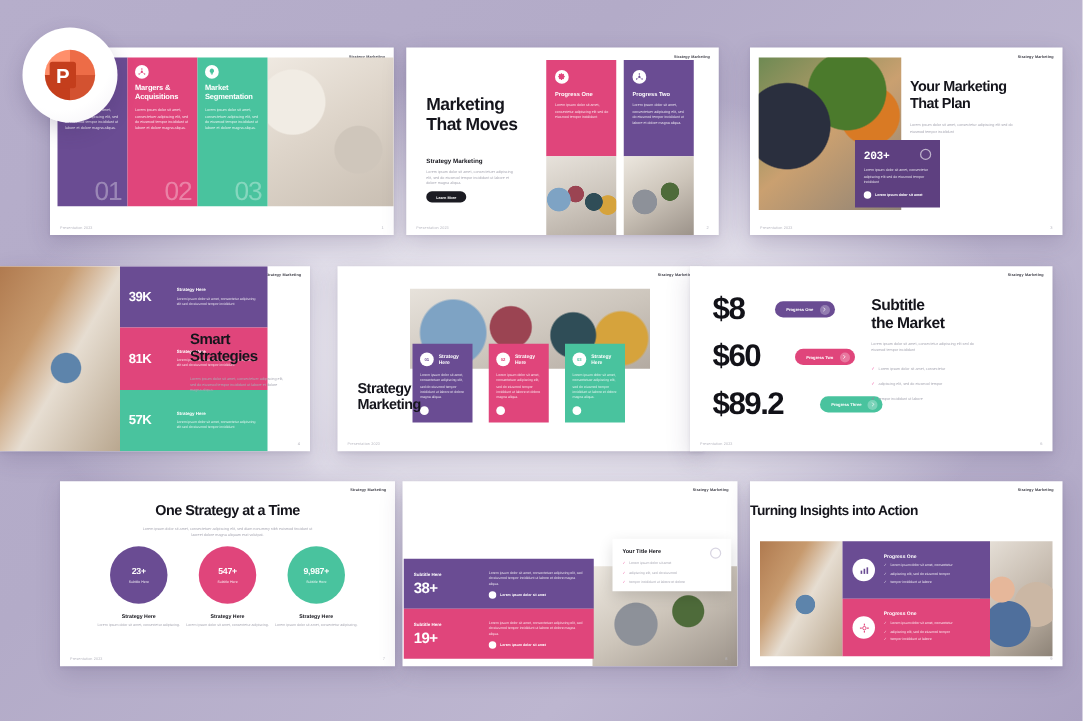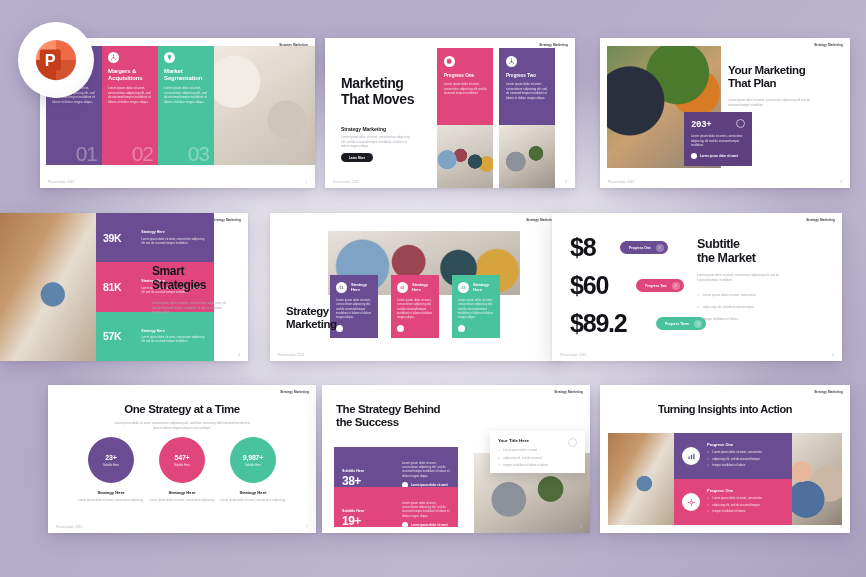--- a/index.html
+++ b/index.html
@@ -135,39 +135,39 @@
   #s7 .col { position:absolute; top:52px; width:74px; text-align:center;}
   #s7 .ball { width:46px; height:46px; border-radius:50%; margin:0 auto 7px; display:flex; flex-direction:column; align-items:center; justify-content:center; color:#fff;}
   #s7 .ball b { font-size:7.0px; font-weight:700; letter-spacing:-.2px;}
   #s7 .ball i { font-size:2.8px; font-style:normal; color:rgba(255,255,255,.85); margin-top:2px;}
   #s7 .col h5 { font-size:4.2px; font-weight:700; color:#15151c; margin-bottom:3px;}
   #s7 .col p { font-size:2.9px; }
 
   
   #s8 { left:322px; top:385px; width:268px; height:148px; }
   #s8 .tt { position:absolute; left:14px; top:18px; font-size:11.5px; }
-  #s8 .band { position:absolute; left:12px; width:124px; height:40px; display:flex; align-items:flex-end; padding:0 8px; }
+  #s8 .band { position:absolute; left:1px; width:152px; height:40px; display:flex; align-items:center; padding:0 8px; }
   #s8 .band .lft { width:60px; }
   #s8 .band .lft h6 { font-size:3.6px; font-weight:700; color:#fff; margin-bottom:2px;}
   #s8 .band .lft .n { font-size:12px; font-weight:600; color:#fff; letter-spacing:-.5px; line-height:1;}
   #s8 .band .rgt { flex:1; position:relative; padding-bottom:9px;}
   #s8 .band .rgt p { font-size:2.8px; }
   #s8 .band .rgt .ft { position:absolute; left:0; bottom:-1px; display:flex; align-items:center; gap:3px;}
   #s8 .band .rgt .ft .d { width:6px; height:6px; border-radius:50%; background:#fff;}
   #s8 .band .rgt .ft span { font-size:2.8px; color:#fff; font-weight:600;}
   #s8 .pic { position:absolute; left:152px; top:68px; width:116px; height:80px; }
   #s8 .pop { position:absolute; left:168px; top:46px; width:95px; height:42px; background:#fff; box-shadow:0 4px 12px rgba(0,0,0,.16); padding:7px 8px; }
   #s8 .pop h5 { font-size:4.4px; font-weight:700; color:#15151c; margin-bottom:5px;}
   #s8 .pop .chk { position:absolute; right:8px; top:7px; width:9px; height:9px; border-radius:50%; border:.8px solid #d8d5e2;}
   #s8 .pop .li { font-size:2.8px; color:#a9a9b4; display:flex; gap:3px; margin-bottom:3.5px;}
   #s8 .pop .li .tick{ color:#ec4899; }
 
   
   #s9 { left:600px; top:385px; width:250px; height:148px; }
-  #s9 .tt { position:absolute; left:0; right:0; top:18px; text-align:center; font-size:11px; }
+  #s9 .tt { position:absolute; left:0; right:0; top:18px; text-align:left; font-size:11px; }
   #s9 .pic-l { position:absolute; left:8px; top:48px; width:66px; height:92px; }
   #s9 .pic-r { position:absolute; right:8px; top:48px; width:58px; height:92px; }
   #s9 .band { position:absolute; left:74px; width:118px; height:46px; display:flex; align-items:center; gap:7px; padding:0 8px; }
   #s9 .band .circ { width:18px; height:18px; flex:0 0 18px;}
   #s9 .band h5 { font-size:4.0px; font-weight:700; color:#fff; margin-bottom:3px;}
   #s9 .band .li { font-size:2.8px; color:rgba(255,255,255,.85); display:flex; gap:3px; margin-bottom:2.5px;}
 
   
   #pptBadge { position:absolute; left:18px; top:22px; width:76px; height:76px; border-radius:50%;
      background:radial-gradient(circle at 38% 32%, #ffffff 0%, #ffffff 60%, #f2f0f5 100%);
@@ -467,24 +467,20 @@
       <h5>Strategy Here</h5>
       <p class="lorem">Lorem ipsum dolor sit amet, consectetur adipiscing.</p>
     </div>
 
     <div class="foot">Presentation 2023</div>
     <div class="pnum">7</div>
   </div>
 
   <div class="slide" id="s8">
     <div class="wm">Strategy Marketing</div>
-    <div class="h1 tt">
-      <div>The Strategy Behind</div>
-      <div>the Success</div>
-    </div>
 
     <div class="pic ph ph-desk"></div>
 
     <div class="band" style="top:62px; background:#6a4c93">
       <div class="lft">
         <h6>Subtitle Here</h6>
         <div class="n">38+</div>
       </div>
       <div class="rgt">
         <p class="loremw">Lorem ipsum dolor sit amet, consectetuer adipiscing elit, sed do eiusmod tempor incididunt ut labore et dolore magna aliqua.</p>

